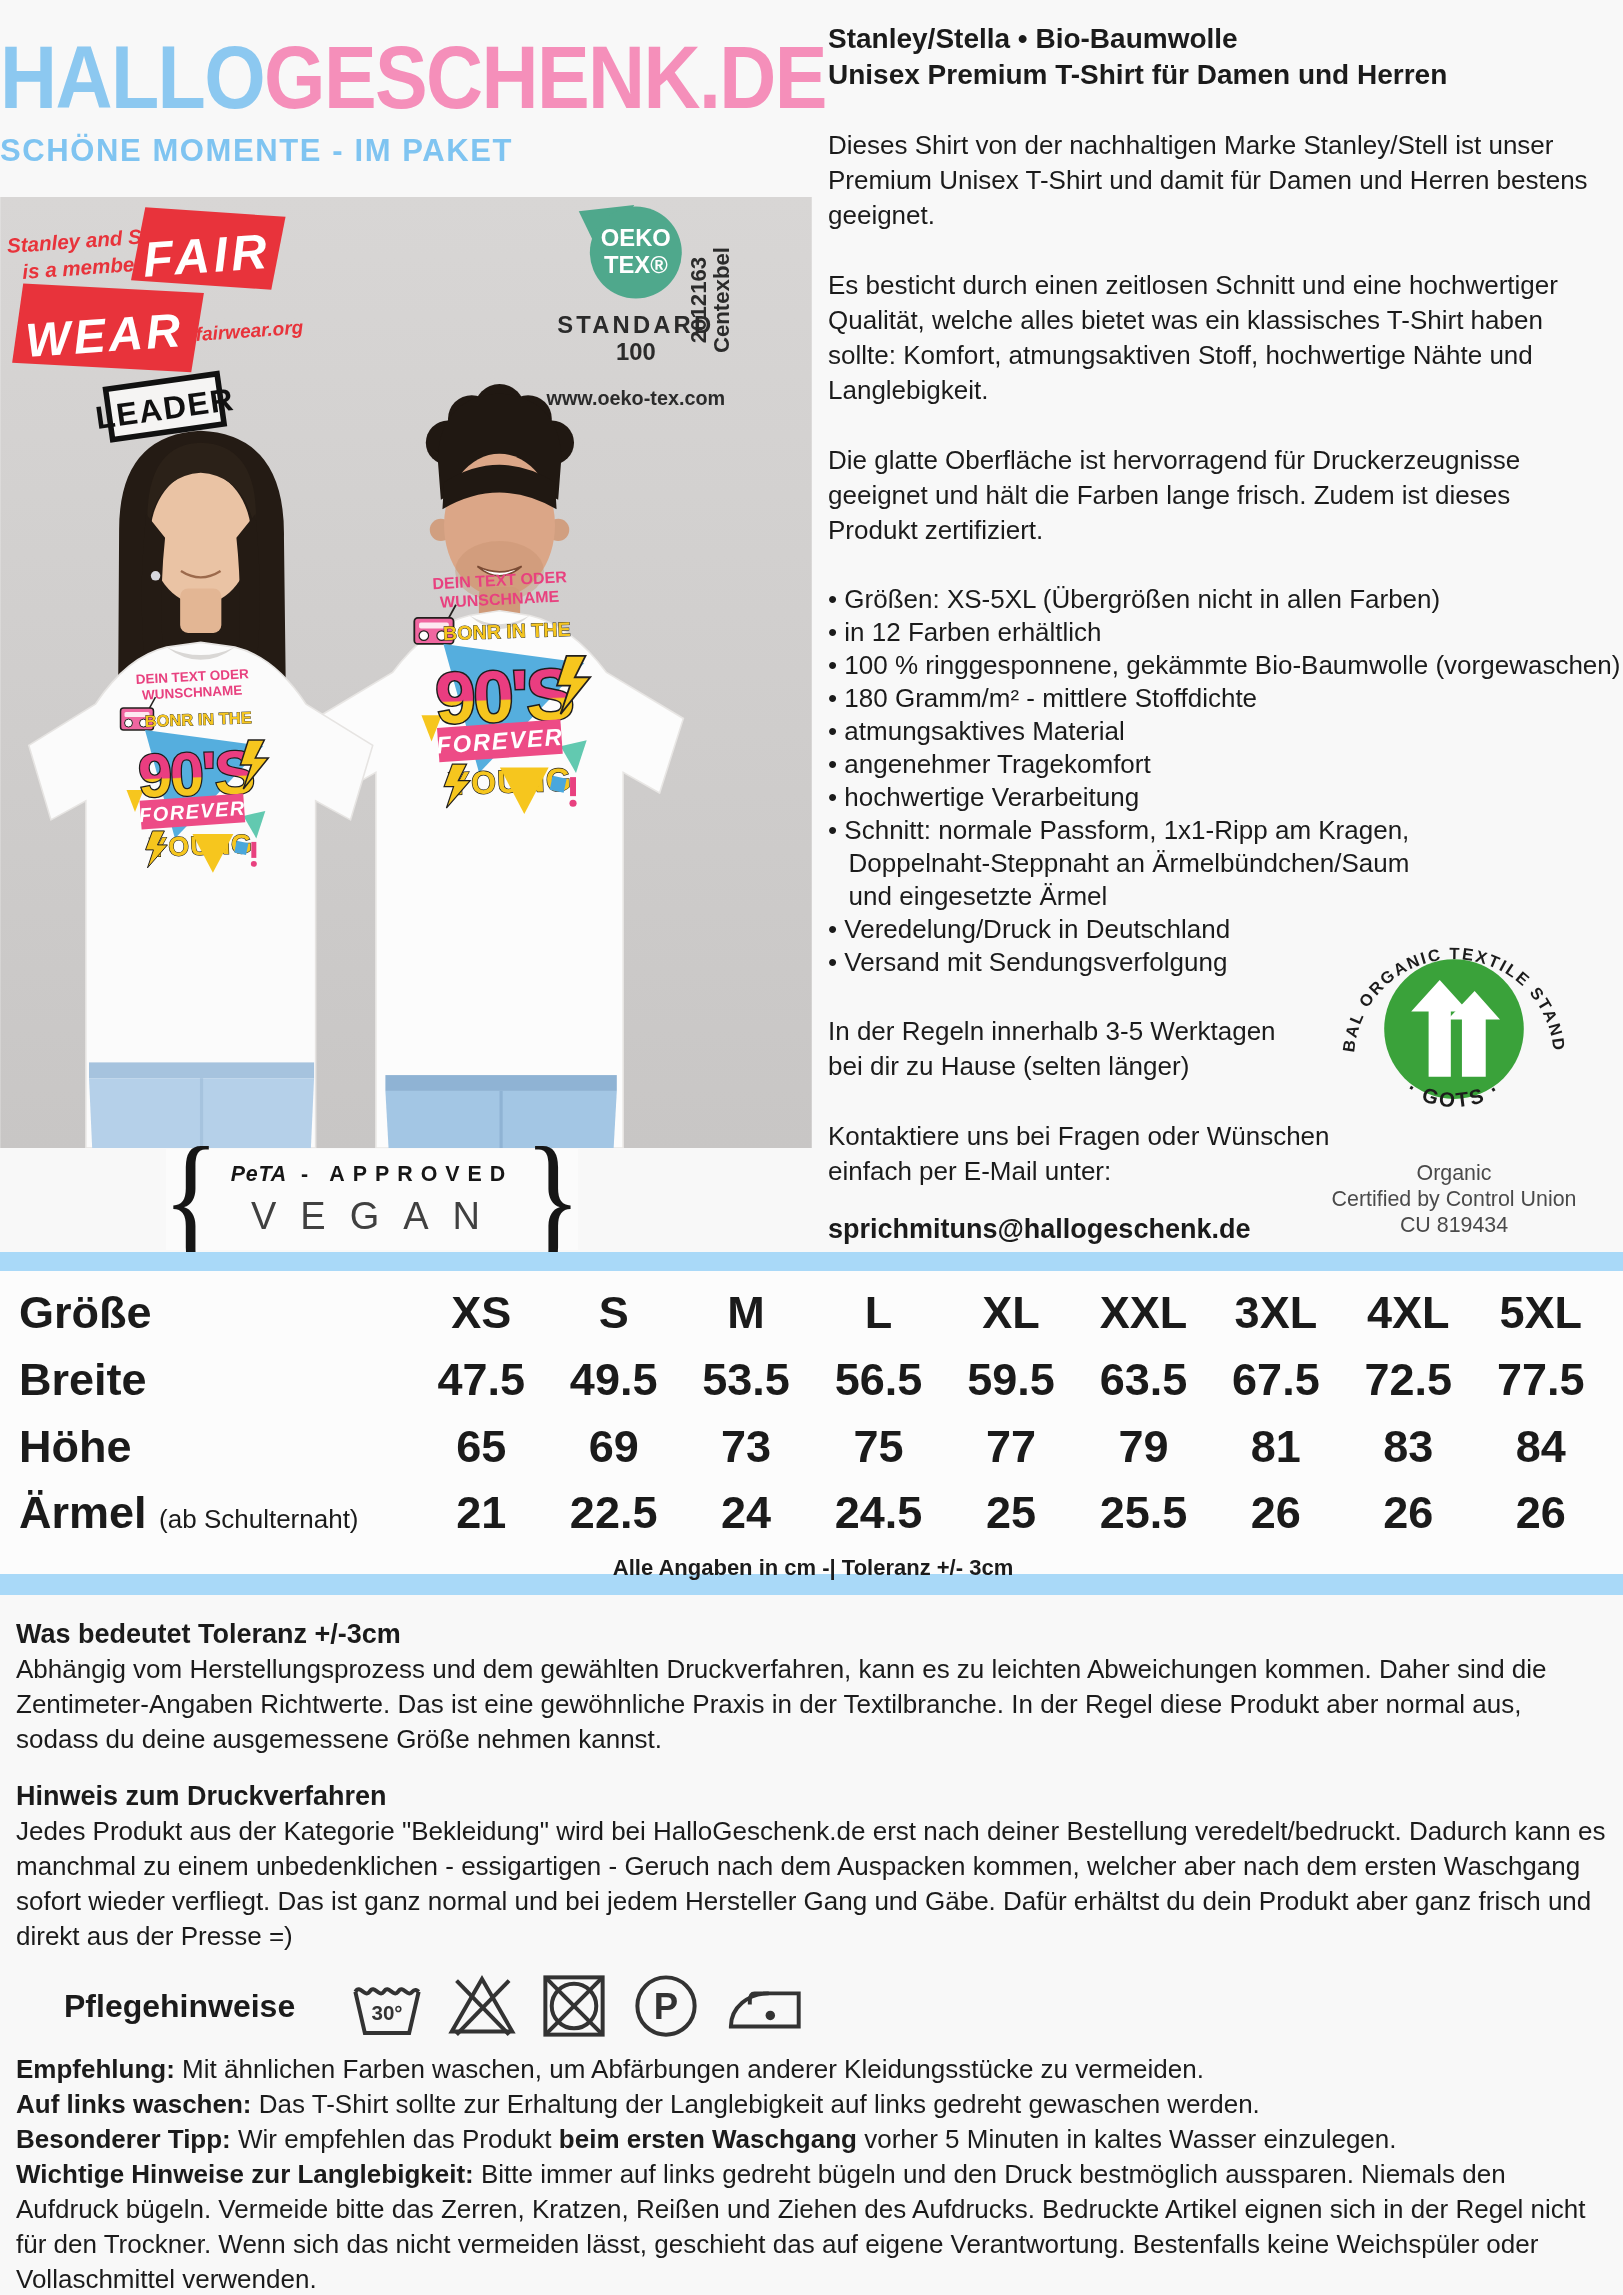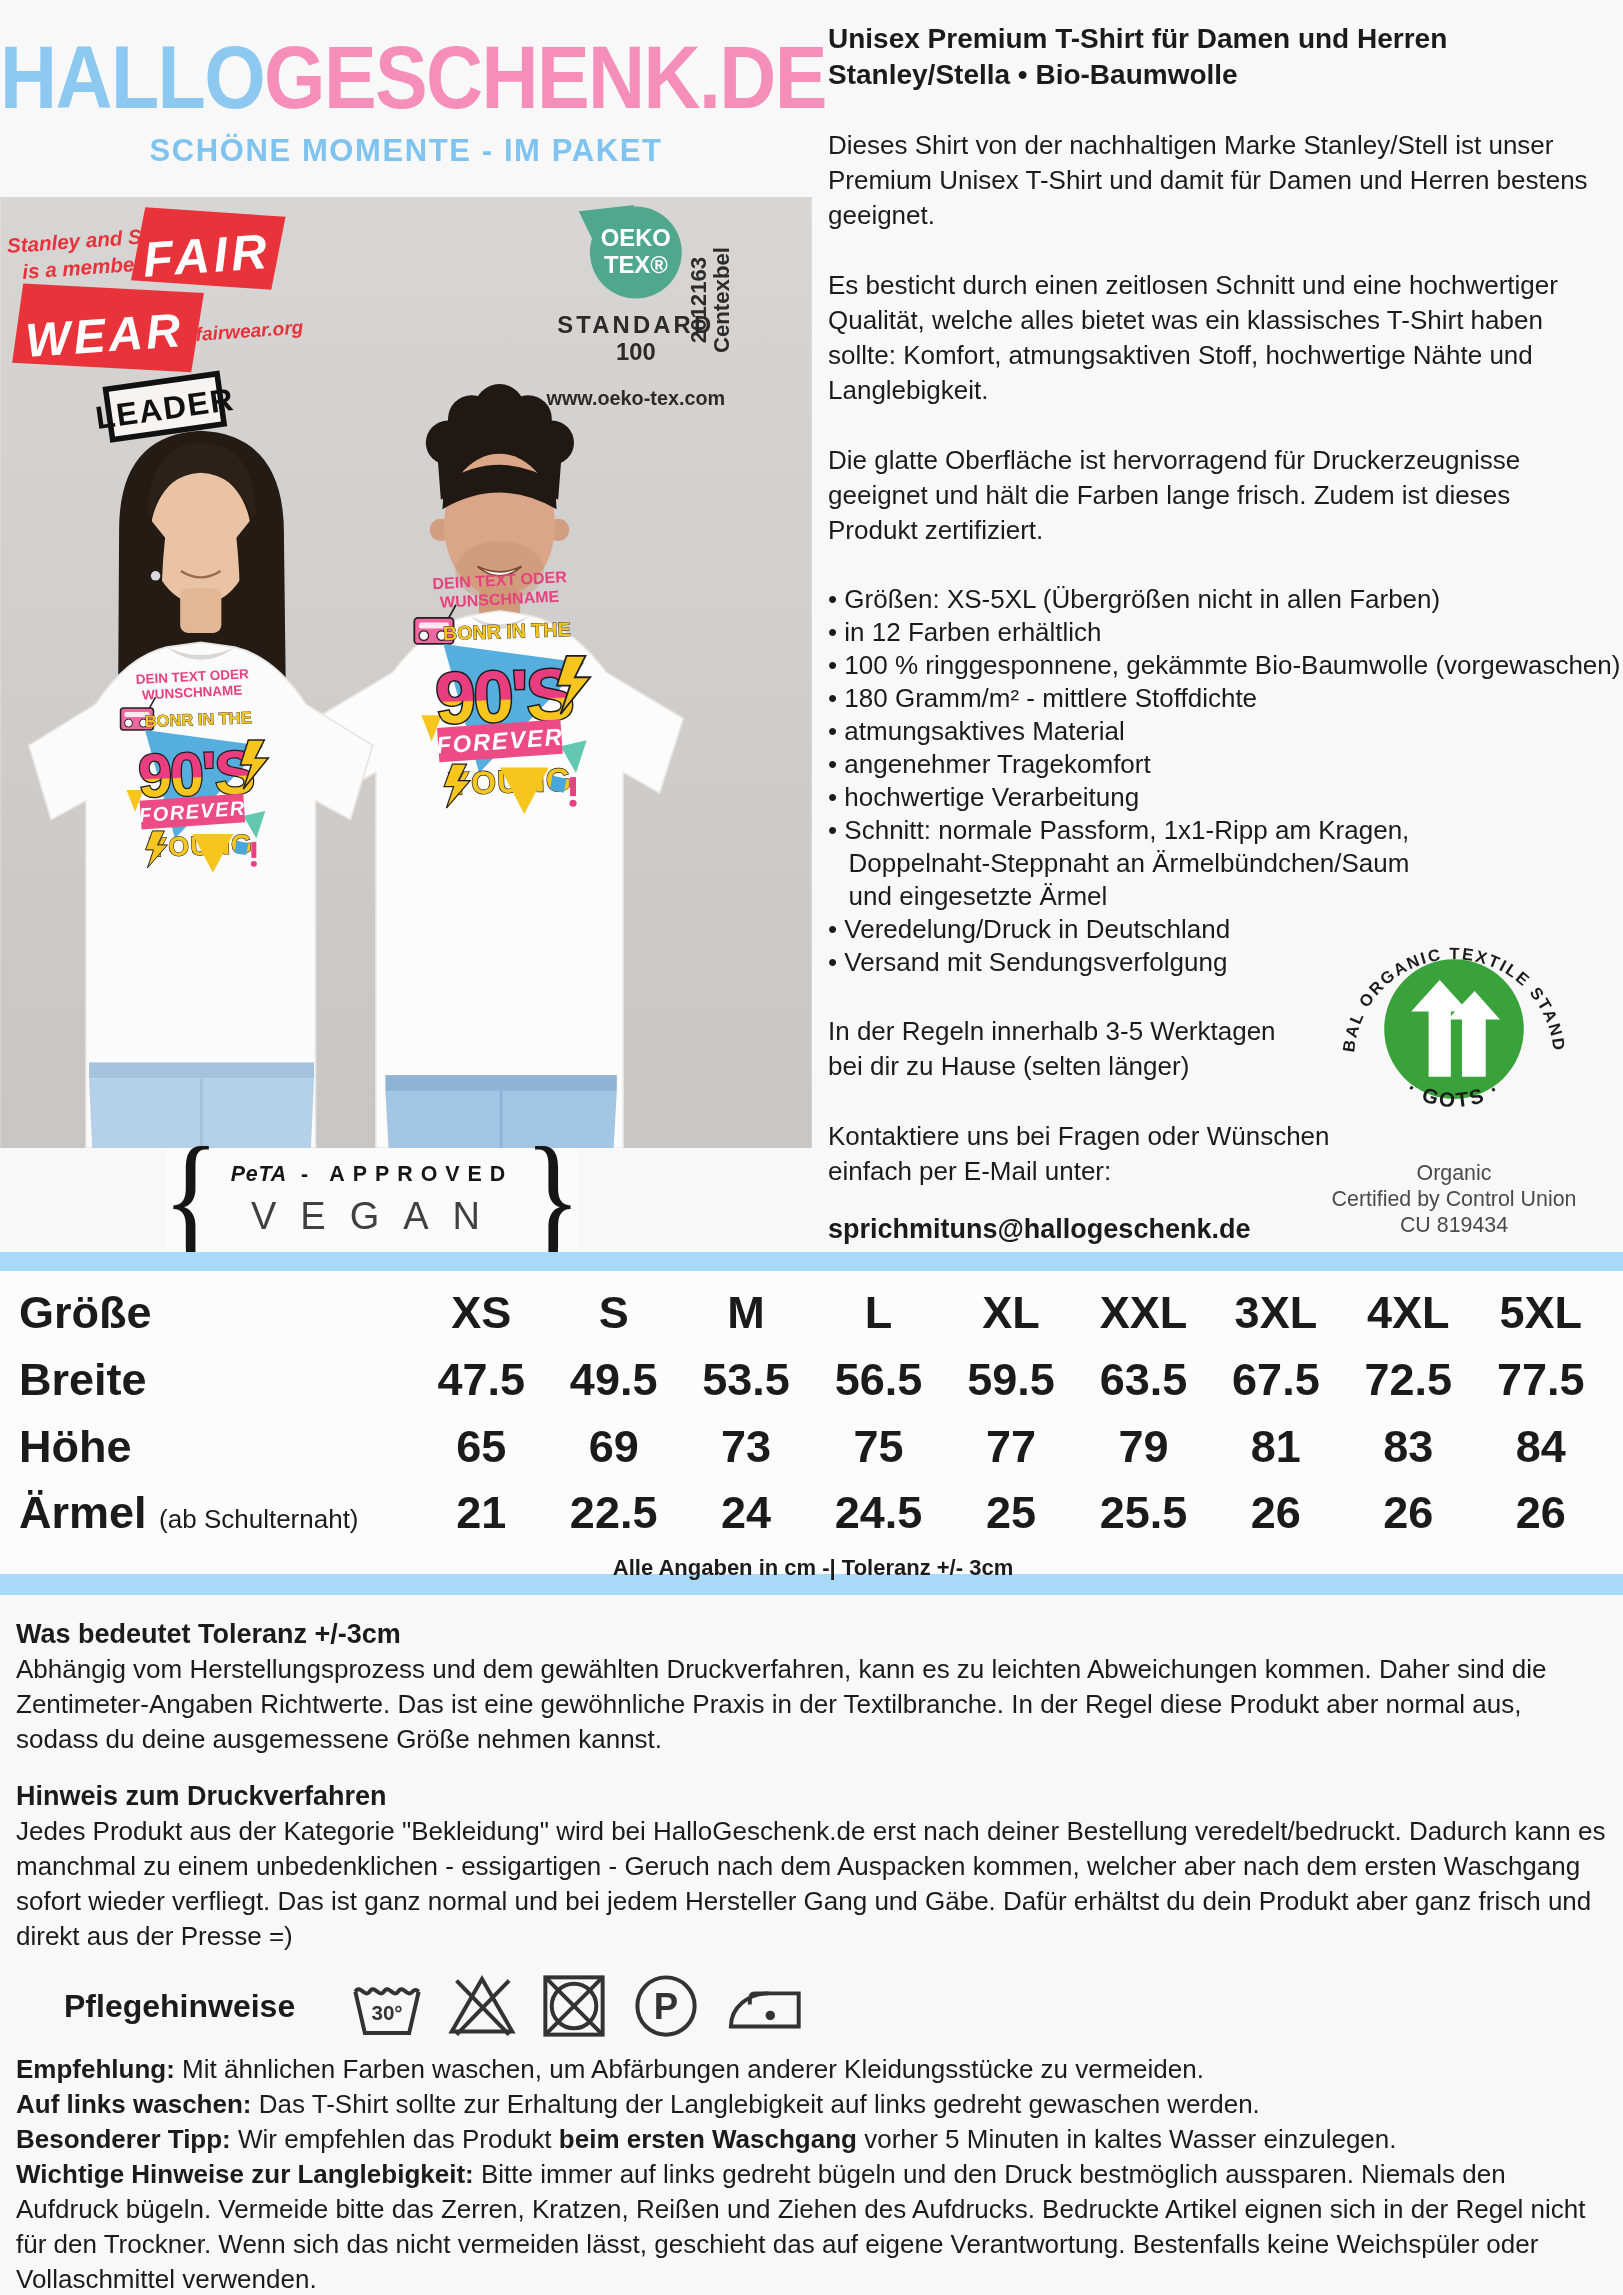--- a/index.html
+++ b/index.html
@@ -1,20 +1,20 @@
 <!DOCTYPE html>
 <html style="font-size:12.7px"><head>
 <meta charset="utf-8">
 <style>
   html,body{margin:0;padding:0;}
   body{width:1623px;height:2295px;background:#f8f8f8;font-family:"Liberation Sans",sans-serif;color:#1b1b1b;}
   .page{position:relative;width:1623px;height:2295px;overflow:hidden;background:#f8f8f8;}
 
   
-  .logo-block{position:absolute;left:0;top:0;width:812px;height:197px;text-align:center;padding-top:33px;box-sizing:border-box;}
+  .logo-block{position:absolute;left:0;top:0;width:812px;height:197px;padding-top:33px;box-sizing:border-box;}
   .logo-line{font-weight:800;font-size:79px;line-height:1.0;letter-spacing:-1.6px;transform:scaleY(1.12);transform-origin:top center;white-space:nowrap;}
   .logo-hallo{color:#8cc8f0;}
   .logo-geschenk{color:#f58fba;}
   .logo-tagline{margin-top:20.6px;font-weight:800;font-size:31px;letter-spacing:1.6px;color:#7fc4f1;}
 
   
   .photo{position:absolute;left:0;top:197px;width:812px;height:951px;}
 
   
   .vegan-box{position:absolute;left:166px;top:1149px;width:412px;height:101px;background:#fbfbfb;display:flex;align-items:center;justify-content:center;gap:11px;}
@@ -201,22 +201,22 @@
         <span>-</span>
         <span>APPROVED</span>
       </div>
       <div class="vegan-word">VEGAN</div>
     </div>
     <span class="vegan-brace">}</span>
   </div>
 
   <div class="right-col">
     <div class="prod-title">
+      <div>Stanley/Stella • Bio-Baumwolle</div>
       <div>Unisex Premium T-Shirt für Damen und Herren</div>
-      <div>Stanley/Stella • Bio-Baumwolle</div>
     </div>
     <p class="para">Dieses Shirt von der nachhaltigen Marke Stanley/Stell ist unser Premium Unisex T-Shirt und damit für Damen und Herren bestens geeignet.</p>
     <p class="para">Es besticht durch einen zeitlosen Schnitt und eine hochwertiger Qualität, welche alles bietet was ein klassisches T-Shirt haben sollte: Komfort, atmungsaktiven Stoff, hochwertige Nähte und Langlebigkeit.</p>
     <p class="para">Die glatte Oberfläche ist hervorragend für Druckerzeugnisse geeignet und hält die Farben lange frisch. Zudem ist dieses Produkt zertifiziert.</p>
     <div class="bullets">
       <div class="bullet-line">• Größen: XS-5XL (Übergrößen nicht in allen Farben)</div>
       <div class="bullet-line">• in 12 Farben erhältlich</div>
       <div class="bullet-line">• 100 % ringgesponnene, gekämmte Bio-Baumwolle (vorgewaschen)</div>
       <div class="bullet-line">• 180 Gramm/m² - mittlere Stoffdichte</div>
       <div class="bullet-line">• atmungsaktives Material</div>

